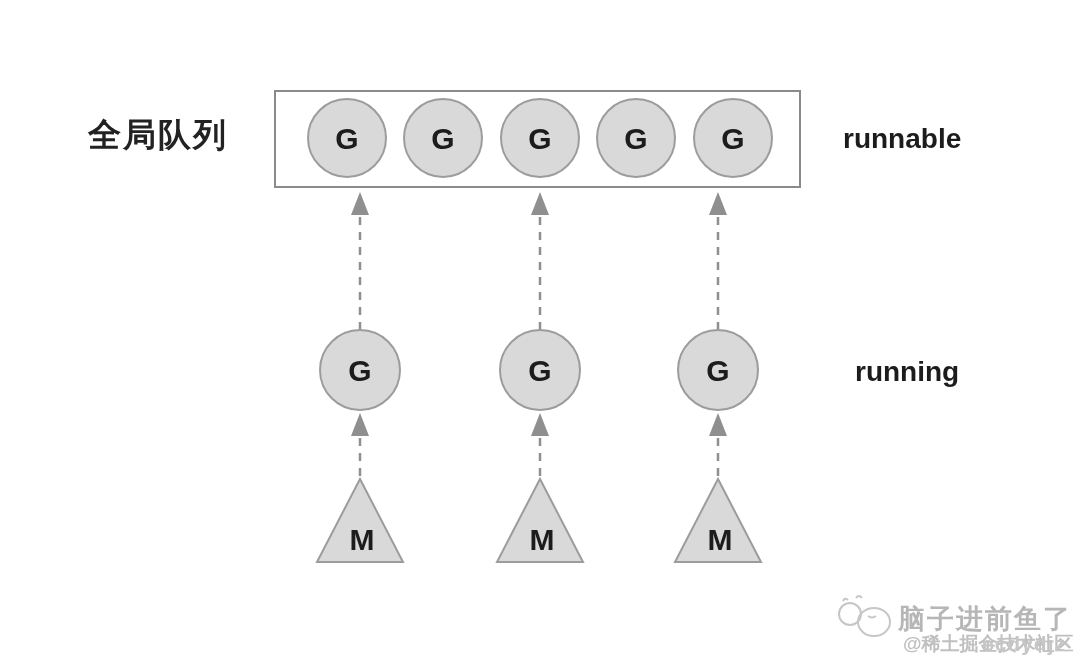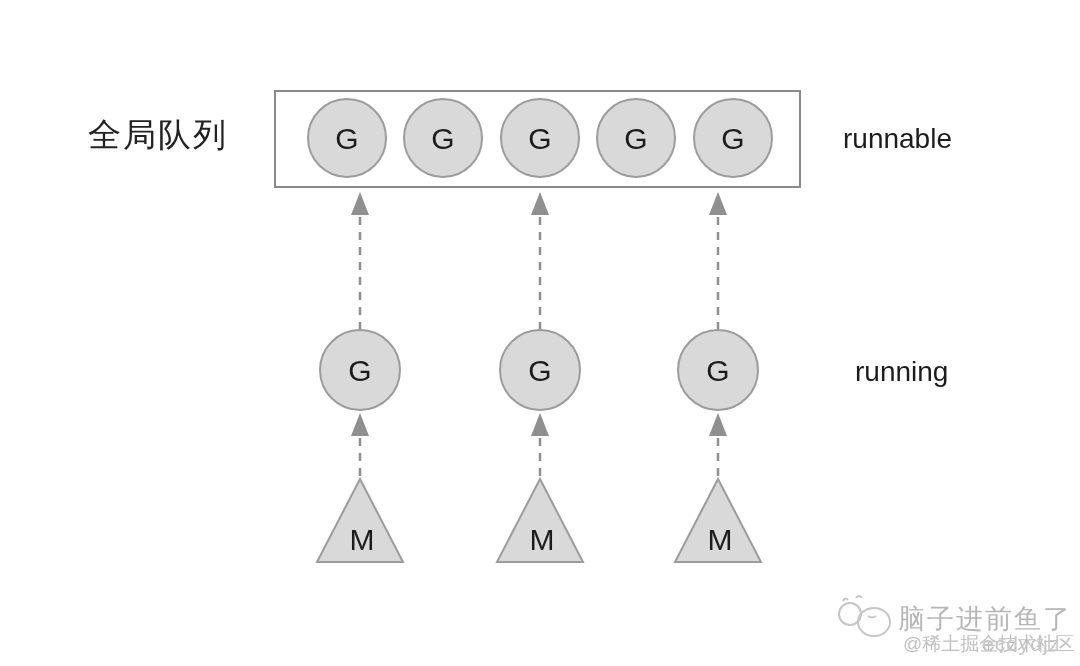--- a/index.html
+++ b/index.html
@@ -3,20 +3,21 @@
 <meta charset="utf-8">
 <style>
   html, body { margin: 0; padding: 0; background: #ffffff; }
   #stage {
     position: relative;
     width: 1080px;
     height: 666px;
     background: #ffffff;
     font-family: "Liberation Sans", sans-serif;
     overflow: hidden;
+    font-weight: bold;
   }
   svg text {
     font-family: "Liberation Sans", sans-serif;
     fill: #1c1c1c;
   }
   .node-letter { font-size: 30px; }
   .state-label { font-size: 28px; }
   .queue-label { font-size: 33px; letter-spacing: 2px; fill: #222222; }
   .wm-brand   { font-size: 27px; fill: #b6b6b6; letter-spacing: 2px; }
   .wm-handle  { font-size: 19px; fill: #c0c0c0; }

